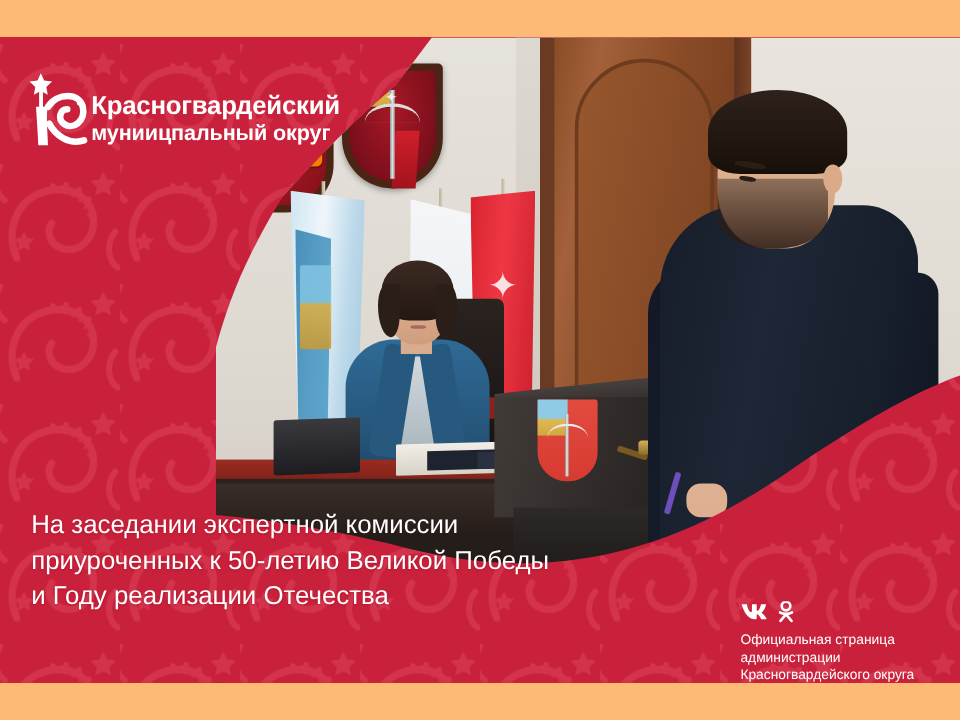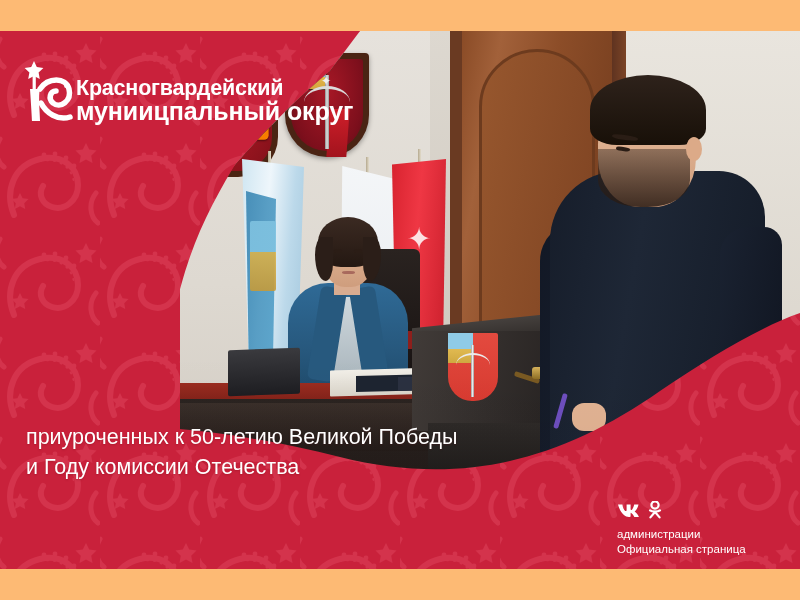--- a/index.html
+++ b/index.html
@@ -190,21 +190,21 @@
 
   
   .red-overlay { position:absolute; inset:0; pointer-events:none; }
   .red-overlay svg { position:absolute; inset:0; width:100%; height:100%; }
 
   
   #logo { position:absolute; left:20px; top:22px; width:270px; height:72px; }
   .logo-mark { position:absolute; left:0; top:2px; width:60px; height:68px; }
   .logo-text { position:absolute; left:56px; top:24px; width:215px; color:#ffffff; }
   .logo-l1 { font-size:21.5px; font-weight:bold; letter-spacing:-.2px; line-height:23px; white-space:nowrap; }
-  .logo-l2 { font-size:25px; font-weight:bold; letter-spacing:-.1px; line-height:22px; white-space:nowrap; }
+  .logo-l2 { font-size:18px; font-weight:bold; letter-spacing:-.1px; line-height:22px; white-space:nowrap; }
 
   
   #caption { position:absolute; left:26px; top:392px; width:560px; }
   #caption .line {
     color:#ffffff; font-size:21.5px; line-height:29.5px;
     font-weight:400; white-space:nowrap; text-shadow:0 1px 2px rgba(90,0,10,.25);
   }
 
   
   #social { position:absolute; left:617px; top:470px; width:175px; }
@@ -367,37 +367,39 @@
           <circle cx="46" cy="31" r="1.9" fill="#ffffff"></circle>
         </svg>
       </div>
       <div class="logo-text">
         <div class="logo-l1">Красногвардейский</div>
         <div class="logo-l2">муниицпальный округ</div>
       </div>
     </div>
 
     <div id="caption">
+      <div class="line">На  заседании экспертной комиссии</div>
       <div class="line">приуроченных к 50-летию Великой Победы</div>
-      <div class="line">и Году комиссии Отечества</div>
+      <div class="line">и Году реализации Отечества</div>
     </div>
 
     <div id="social">
       <div class="social-icons">
         <span>
           <svg width="24" height="15" viewBox="0 0 24 15" aria-hidden="true">
             <path d="M1,1.5 h4.4 c.5,4 2.3,6.6 3.4,6.6 .6,0 .8,-.3 .8,-1.1 V1.5 h4 v4.3 c0,1 .4,1.3 .7,1.3 .7,0 1.9,-1.7 2.9,-5.6 h4.3 c-.8,3.6 -2.6,6.1 -3.9,7.1 1.5,1 3.5,3.2 4.3,5.4 h-4.6 c-.8,-1.9 -2,-3.4 -3.1,-4.1 -.4,-.2 -.6,0 -.6,.6 v2.5 c0,.7 -.2,1 -1.7,1 C7.8,14 3.5,10.3 1,1.5 Z" fill="#ffffff"></path>
           </svg>
         </span>
         <span>
           <svg width="14" height="18" viewBox="0 0 14 18" aria-hidden="true">
             <circle cx="7" cy="4" r="3.6" fill="none" stroke="#ffffff" stroke-width="2.2"></circle>
             <path d="M2,9.4 C4,11 10,11 12,9.4" fill="none" stroke="#ffffff" stroke-width="2.2" stroke-linecap="round"></path>
             <path d="M7,11 L2.4,16.4 M7,11 L11.6,16.4" fill="none" stroke="#ffffff" stroke-width="2.2" stroke-linecap="round"></path>
           </svg>
         </span>
       </div>
+      <div class="social-txt">Официальная страница</div>
       <div class="social-txt">администрации</div>
-      <div class="social-txt">Официальная страница</div>
+      <div class="social-txt">Красногвардейского округа</div>
     </div>
 
   </div>
 </div>
 
 </body></html>

